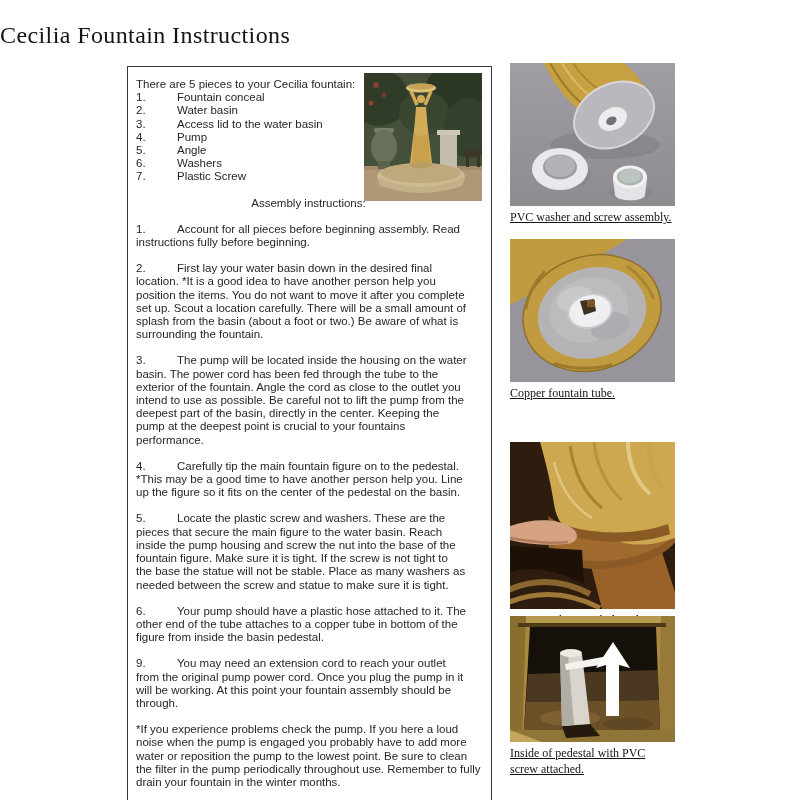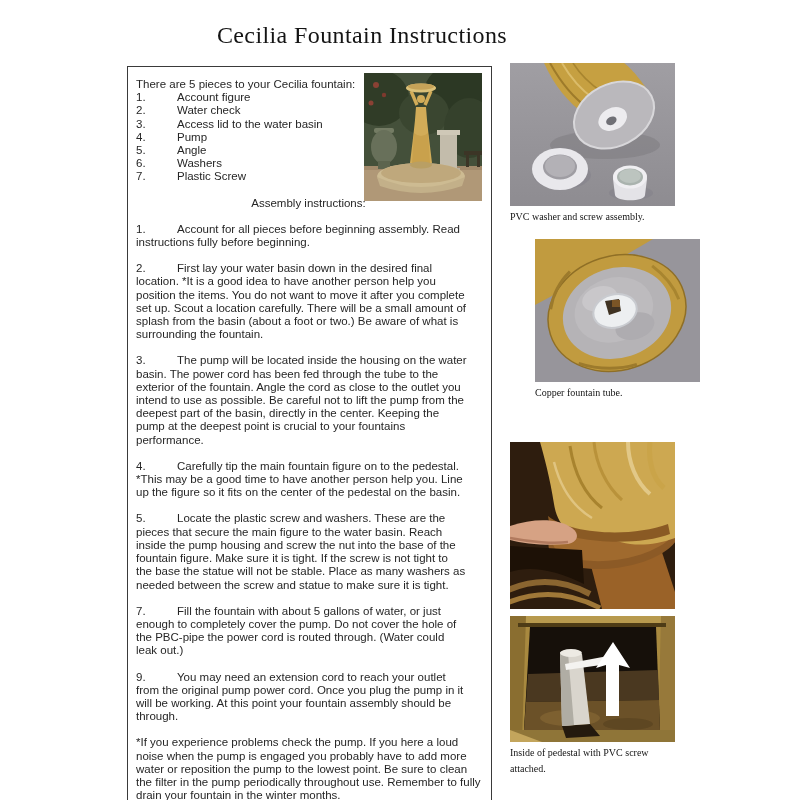--- a/index.html
+++ b/index.html
@@ -1,63 +1,63 @@
 <!DOCTYPE html>
 <html><head>
 <meta charset="utf-8">
 <style>
   html,body{margin:0;padding:0;background:#ffffff;}
   .canvas{position:relative;width:800px;height:800px;background:#ffffff;overflow:hidden;
           font-family:"Liberation Sans",sans-serif;color:#262626;}
-  .page-title{position:absolute;left:0;top:22px;width:724px;text-align:center;
+  .page-title{position:absolute;left:0;top:22px;width:724px;text-align:left;
               font-family:"Liberation Serif",serif;font-size:24px;font-weight:500;
               letter-spacing:0.4px;color:#141414;}
   .main-box{position:absolute;left:127px;top:66px;width:365px;height:798px;
             border:1px solid #3a3a3a;box-sizing:border-box;padding:11px 10px 0 8px;
             font-size:11.5px;line-height:13.2px;}
   .intro{margin:0 0 0 0;}
   .pieces{margin:0;}
   .piece-row{display:flex;}
   .piece-num{width:41px;flex:none;}
   .assembly-heading{margin:13px 0 0 0;text-align:center;}
   .steps{margin:0;}
   p.step{margin:13px 14px 0 0;}
   .snum{display:inline-block;width:41px;}
   p.footnote{margin:13px 0 0 0;}
   .hero{position:absolute;top:6px;right:9px;width:118px;height:128px;overflow:hidden;}
   .hero svg{display:block;}
   .fig{position:absolute;left:510px;width:165px;margin:0;padding:0;}
   .fig .photo{width:165px;overflow:hidden;}
   .fig .photo svg{display:block;}
   .fig figcaption{margin:3px 0 0 0;font-family:"Liberation Serif",serif;
-                  font-size:10px;line-height:16px;color:#141414;}
+                  font-size:12px;line-height:16px;color:#141414;text-decoration:underline;}
   #fig1{top:63px;}
-  #fig2{top:239px;margin-left:25px;}
+  #fig2{top:239px;}
   #fig3{top:415px;margin-top:27px;}
   #fig4{top:616px;}
 </style>
 </head>
 <body>
 
 <div class="canvas">
 
   <div class="page-title">Cecilia Fountain Instructions</div>
 
   <div class="main-box">
 
     <div class="intro">There are 5 pieces to your Cecilia fountain:</div>
 
     <div class="pieces">
       <div class="piece-row">
           <span class="piece-num">1.</span>
-          <span>Account figure</span>
+          <span>Fountain conceal</span>
         </div>
       <div class="piece-row">
           <span class="piece-num">2.</span>
-          <span>Water check</span>
+          <span>Water basin</span>
         </div>
       <div class="piece-row">
           <span class="piece-num">3.</span>
           <span>Access lid to the water basin</span>
         </div>
       <div class="piece-row">
           <span class="piece-num">4.</span>
           <span>Pump</span>
         </div>
       <div class="piece-row">
@@ -75,21 +75,21 @@
     </div>
 
     <div class="assembly-heading">Assembly instructions:</div>
 
     <div class="steps">
       <p class="step"><span class="snum">1.</span><span>Account for all pieces before beginning assembly. Read instructions fully before beginning.</span></p>
       <p class="step"><span class="snum">2.</span><span>First lay your water basin down in the desired final location. *It is a good idea to have another person help you position the items. You do not want to move it after you complete set up. Scout a location carefully. There will be a small amount of splash from the basin (about a foot or two.) Be aware of what is surrounding the fountain.</span></p>
       <p class="step"><span class="snum">3.</span><span>The pump will be located inside the housing on the water basin. The power cord has been fed through the tube to the exterior of the fountain. Angle the cord as close to the outlet you intend to use as possible. Be careful not to lift the pump from the deepest part of the basin, directly in the center. Keeping the pump at the deepest point is crucial to your fountains performance.</span></p>
       <p class="step"><span class="snum">4.</span><span>Carefully tip the main fountain figure on to the pedestal. *This may be a good time to have another person help you. Line up the figure so it fits on the center of the pedestal on the basin.</span></p>
       <p class="step"><span class="snum">5.</span><span>Locate the plastic screw and washers. These are the pieces that secure the main figure to the water basin. Reach inside the pump housing and screw the nut into the base of the fountain figure. Make sure it is tight. If the screw is not tight to the base the statue will not be stable. Place as many washers as needed between the screw and statue to make sure it is tight.</span></p>
-      <p class="step"><span class="snum">7.</span><span>Fill the fountain with about 5 gallons of water, or just enough to completely cover the pump. Do not cover the hole of the PBC-pipe the power cord is routed through. (Water could leak out.)</span></p>
+      <p class="step"><span class="snum">6.</span><span>Your pump should have a plastic hose attached to it. The other end of the tube attaches to a copper tube in bottom of the figure from inside the basin pedestal.</span></p>
       <p class="step"><span class="snum">9.</span><span>You may need an extension cord to reach your outlet from the original pump power cord. Once you plug the pump in it will be working. At this point your fountain assembly should be through.</span></p>
     </div>
 
     <p class="footnote">*If you experience problems check the pump. If you here a loud noise when the pump is engaged you probably have to add more water or reposition the pump to the lowest point. Be sure to clean the filter in the pump periodically throughout use. Remember to fully drain your fountain in the winter months.</p>
 
     <div class="hero">
       <svg width="118" height="128" viewBox="0 0 118 128">
         <rect width="118" height="128" fill="#44503a"></rect>
         <ellipse cx="15" cy="25" rx="30" ry="28" fill="#303c27"></ellipse>
         <ellipse cx="95" cy="20" rx="35" ry="30" fill="#2c3824"></ellipse>

